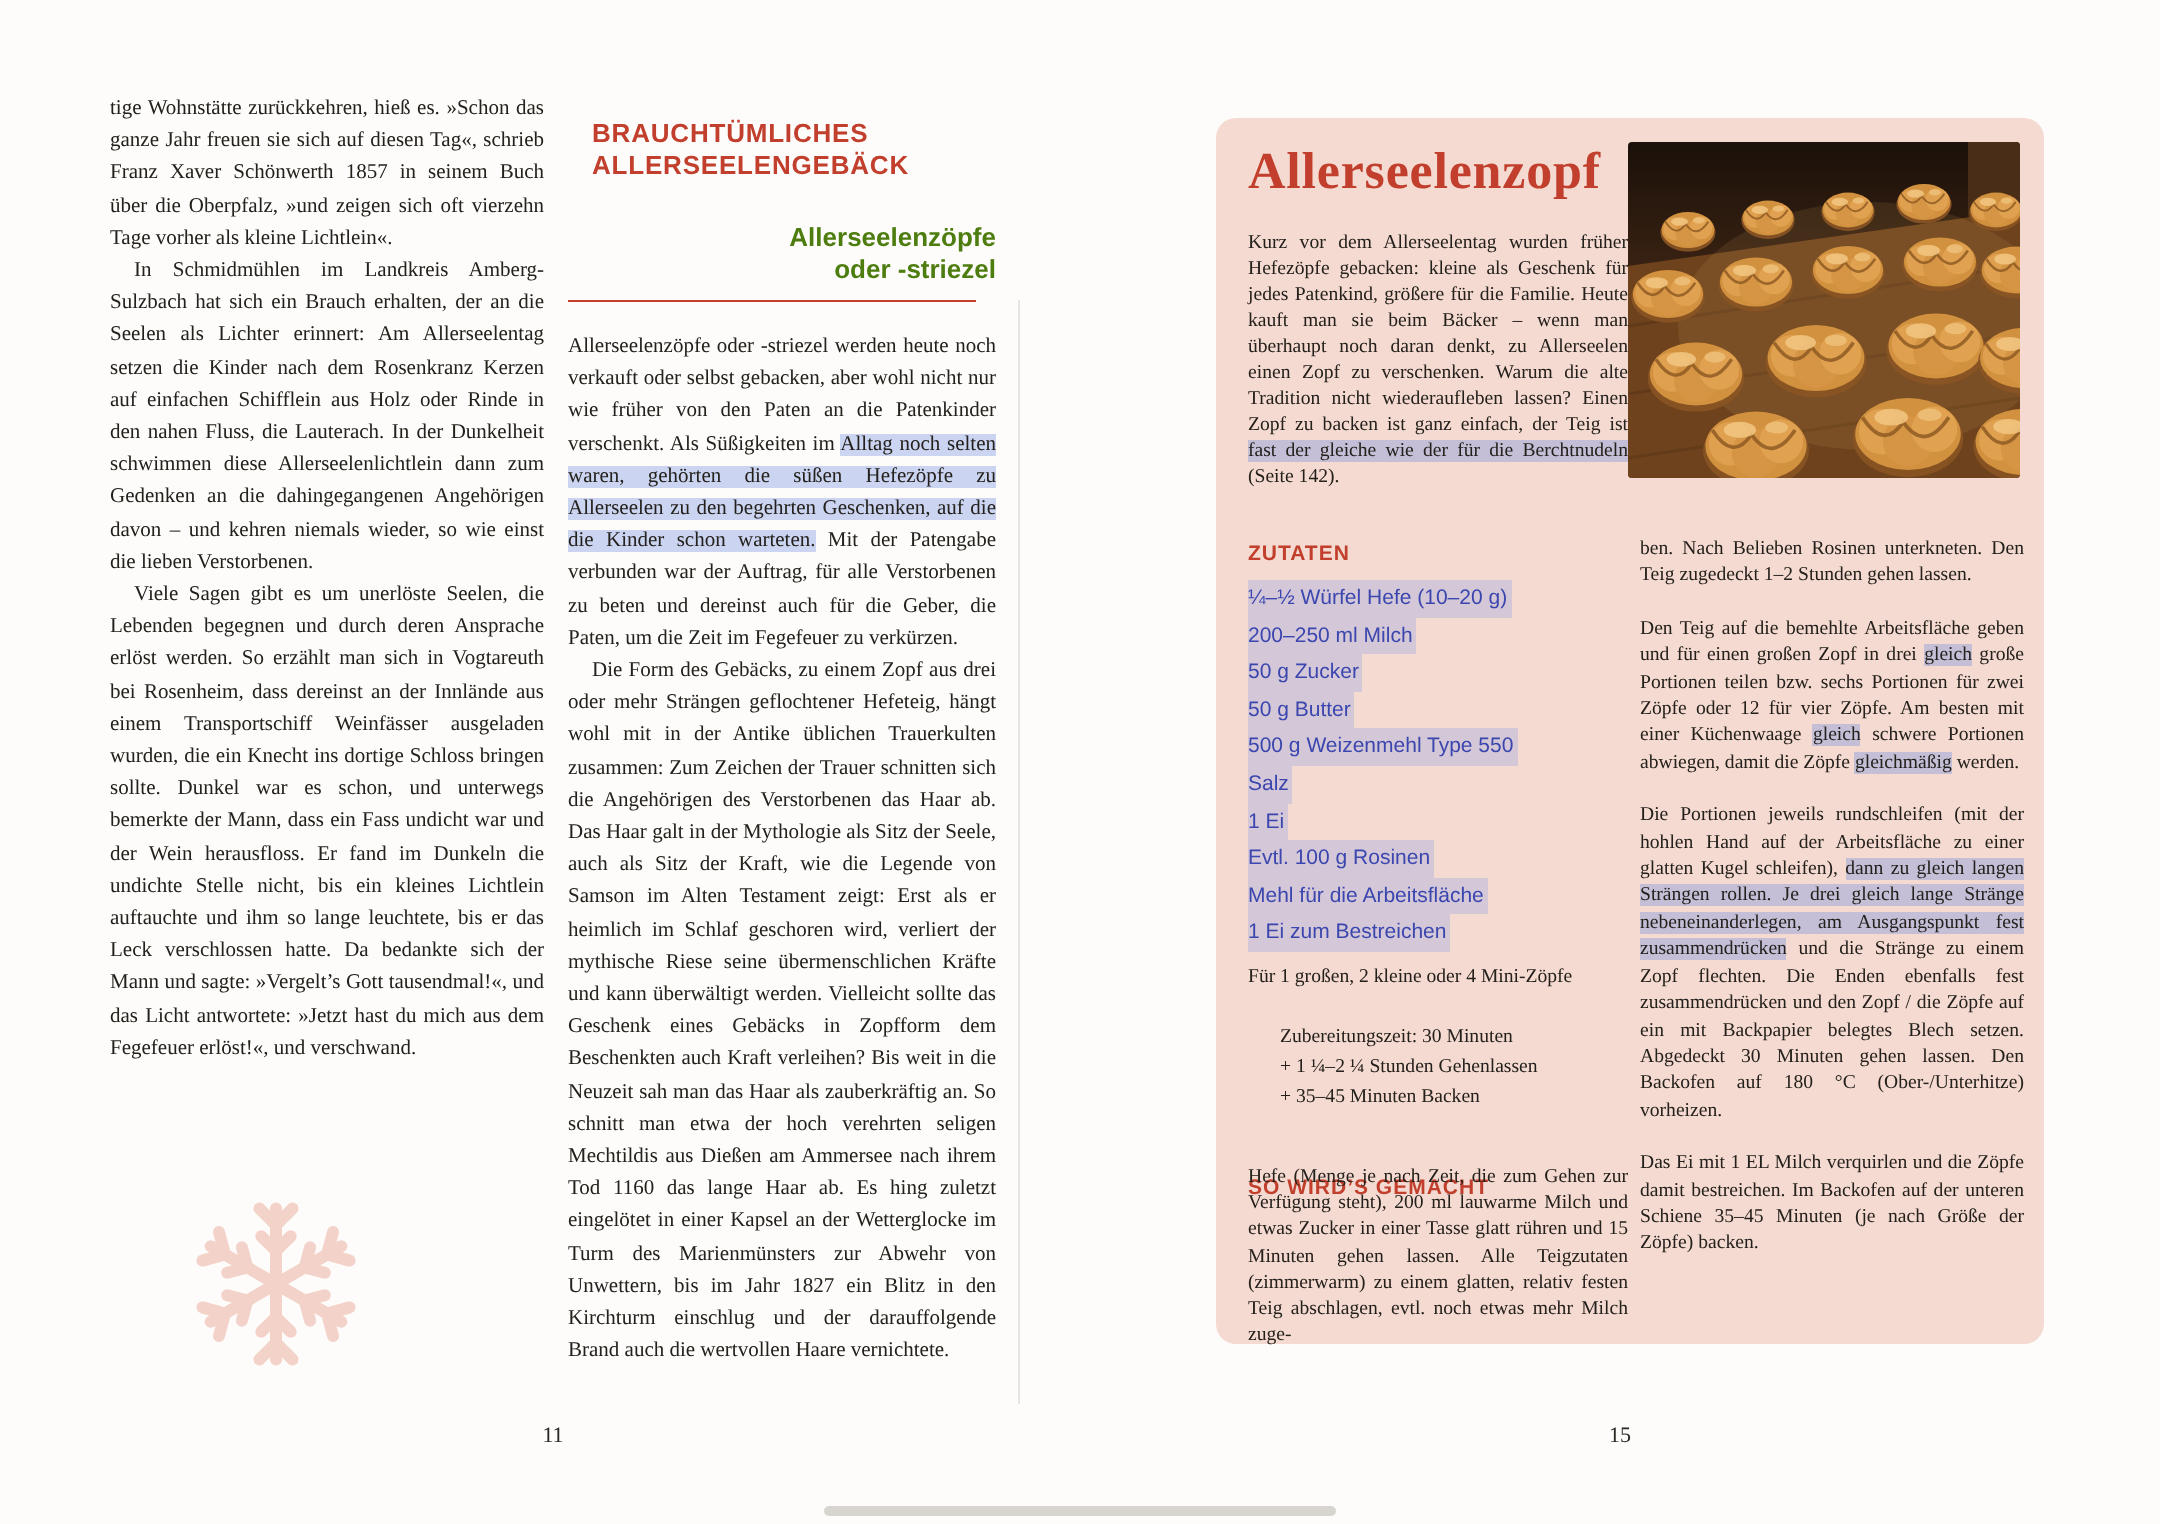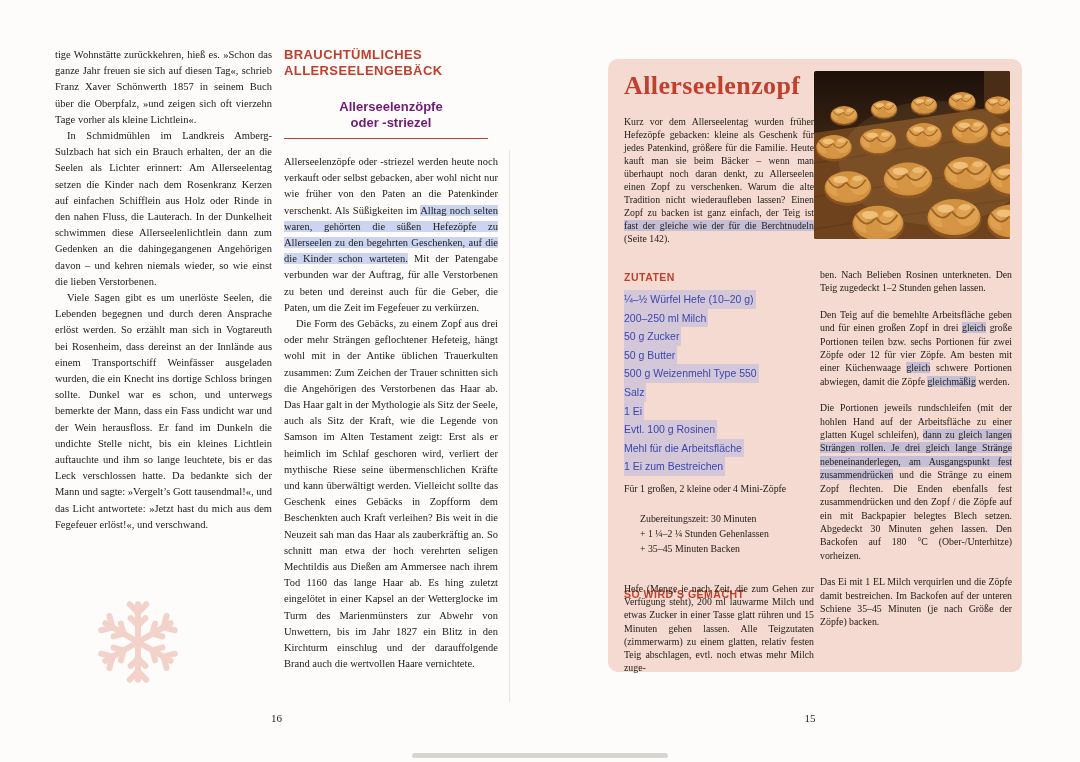--- a/index.html
+++ b/index.html
@@ -8,24 +8,24 @@
     background:#fdfcfa;color:#24201b;
     font-family:"Liberation Serif", serif;
   }
   .page{position:absolute;inset:0;}
   
   .col{position:absolute;text-align:justify;font-size:10.5px;line-height:16.2px;hyphens:auto;}
   .col1{left:55px;top:47px;width:217px;}
   .col2{left:284px;top:47px;width:214px;}
   .para{margin:0;}
   .indent{text-indent:12px;}
-  .kicker{margin:0;font-family:"Liberation Sans",sans-serif;font-weight:bold;
+  .kicker{margin:12px;font-family:"Liberation Sans",sans-serif;font-weight:bold;
           font-size:13px;line-height:15.5px;letter-spacing:.4px;color:#c13f2c;text-align:left;}
   .subhead{margin:21px 0 0 0;font-family:"Liberation Sans",sans-serif;font-weight:bold;
-           font-size:13px;line-height:15.5px;color:#701a75;text-align:center;}
+           font-size:13px;line-height:15.5px;color:#4d7c0f;text-align:right;}
   .rule{border:0;border-top:1.5px solid #c13f2c;width:204px;margin:8px 0 15px 0;}
   .hl{background:rgba(98,132,228,.32);}
   .pagenum{position:absolute;top:712px;font-size:11px;color:#2a2722;text-align:center;}
   .pagenum-left{left:55px;width:443px;}
   .pagenum-right{left:598px;width:424px;}
   .snowflake{position:absolute;left:92px;top:596px;}
   .gutter-line{position:absolute;left:509px;top:150px;width:1px;height:552px;background:#e8e4df;}
   
   .recipe-box{position:absolute;left:608px;top:59px;width:414px;height:613px;
               background:#f4dad1;border-radius:10px;}
@@ -92,21 +92,21 @@
       <g stroke="#f3d2c9" stroke-width="6.5" stroke-linecap="round" fill="none">
         <use href="#sfarm"></use>
         <use href="#sfarm" transform="rotate(60 50 50)"></use>
         <use href="#sfarm" transform="rotate(120 50 50)"></use>
         <use href="#sfarm" transform="rotate(180 50 50)"></use>
         <use href="#sfarm" transform="rotate(240 50 50)"></use>
         <use href="#sfarm" transform="rotate(300 50 50)"></use>
       </g>
     </svg>
 
-    <div class="pagenum pagenum-left">16</div>
+    <div class="pagenum pagenum-left">11</div>
   </section>
 
   <div class="gutter-line"></div>
 
   <section>
     <div class="recipe-box">
 
       <h1 class="recipe-title">Allerseelenzopf</h1>
 
       <p class="recipe-intro"><span>Kurz vor dem Allerseelentag wurden früher Hefezöpfe gebacken: kleine als Geschenk für jedes Patenkind, größere für die Familie. Heute kauft man sie beim Bäcker – wenn man überhaupt noch daran denkt, zu Allerseelen einen Zopf zu verschenken. Warum die alte Tradition nicht wiederaufleben lassen? Einen Zopf zu backen ist ganz einfach, der Teig ist </span><span class="hl">fast der gleiche wie der für die Berchtnudeln</span><span> (Seite 142).</span></p>

